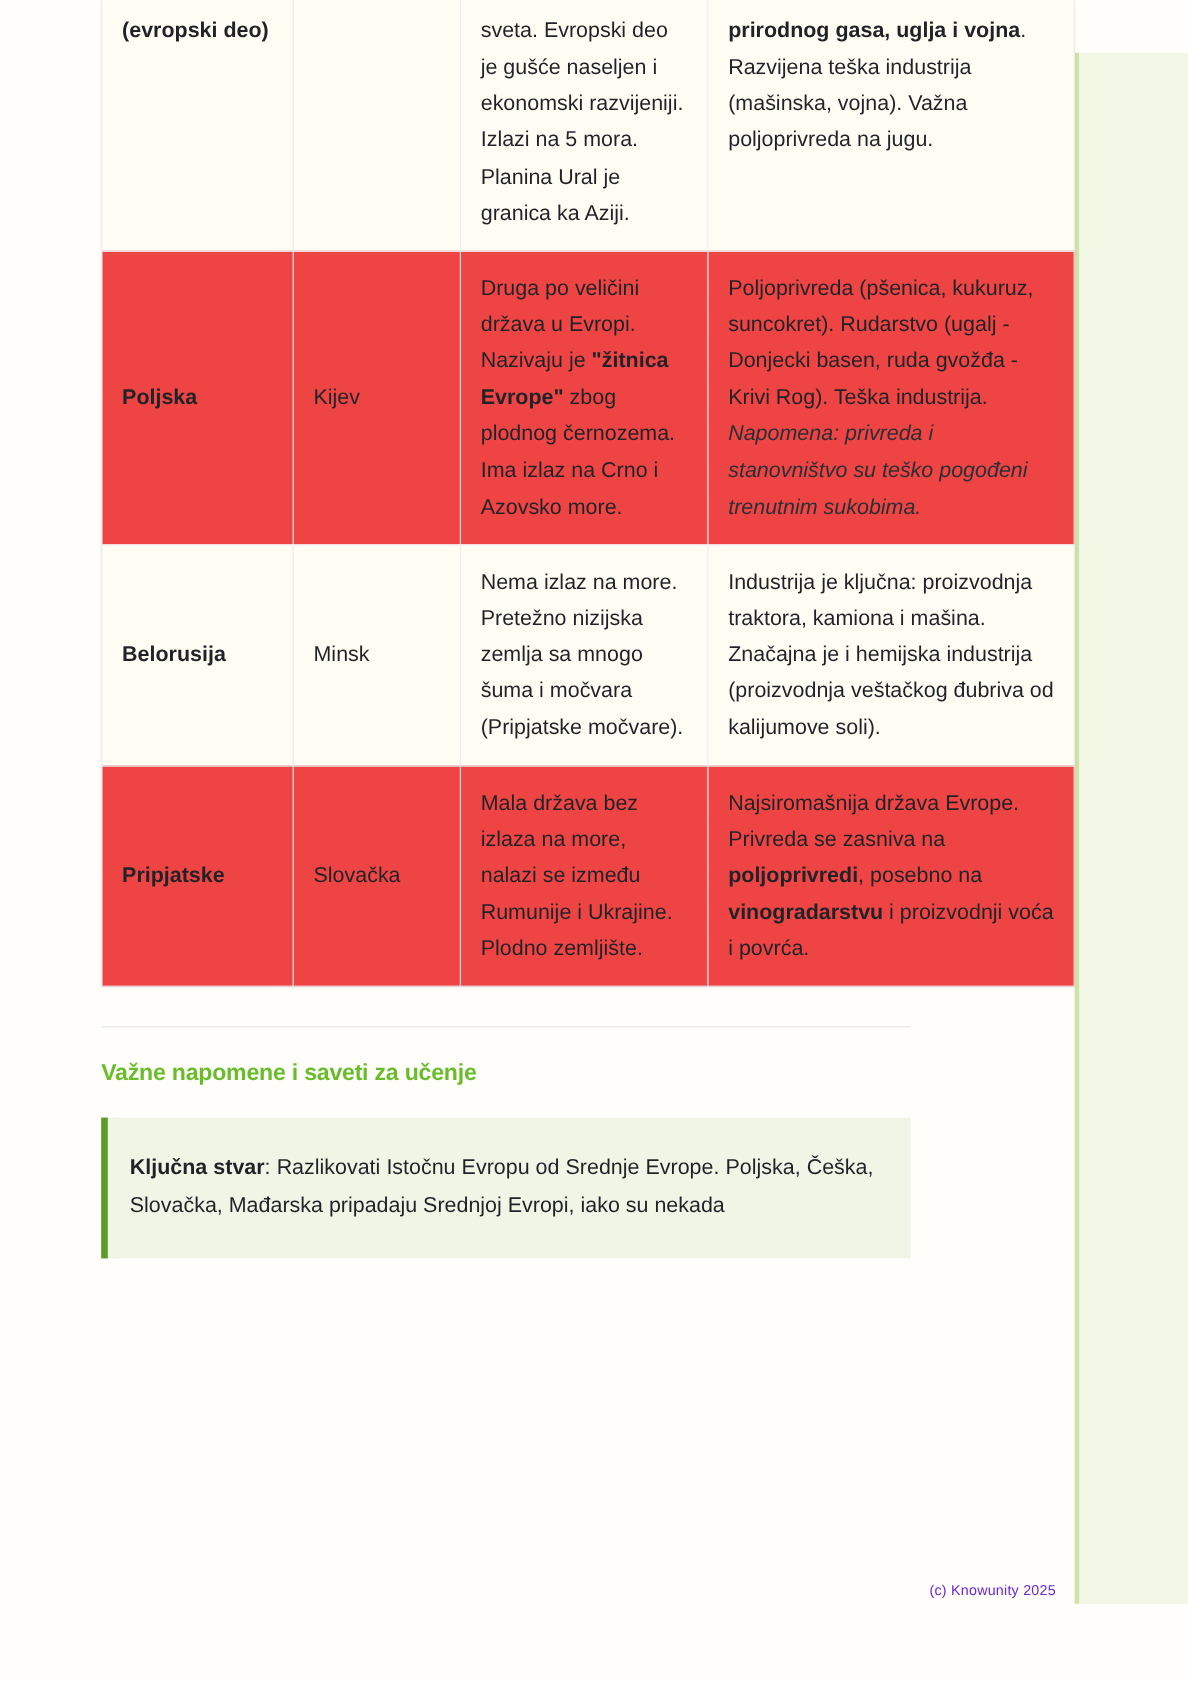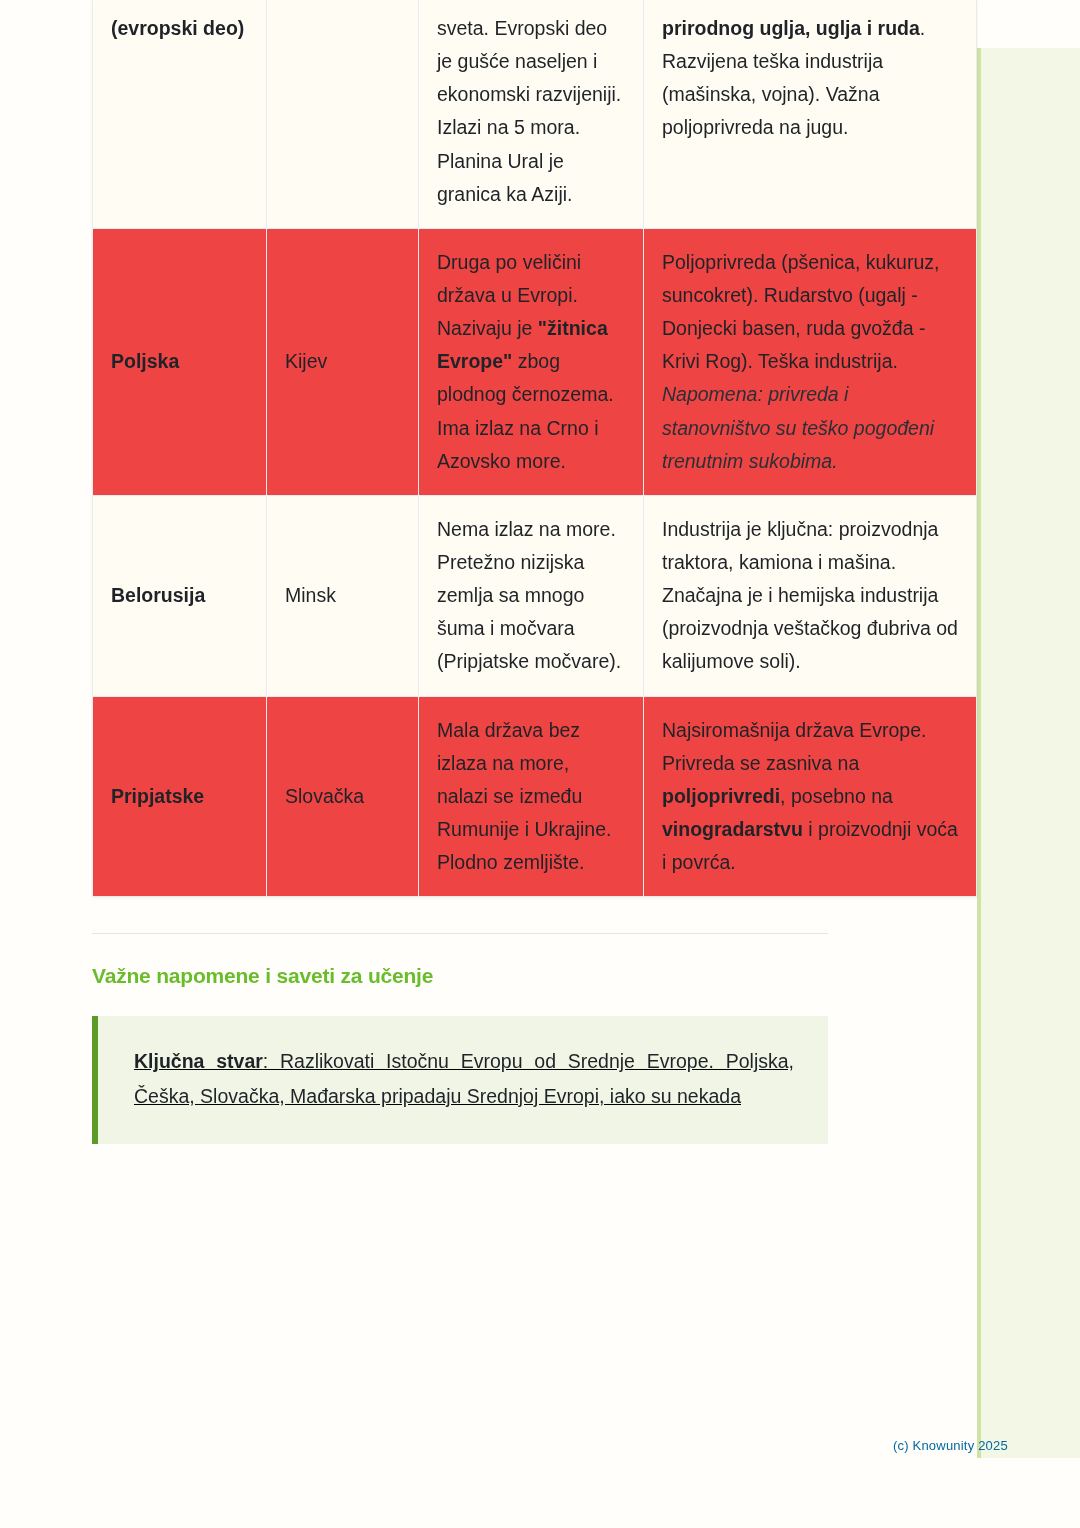--- a/index.html
+++ b/index.html
@@ -87,56 +87,55 @@
     letter-spacing: -0.2px;
   }
 
   
   #callout {
     margin-top: 28px;
     width: 736px;
     background: #f1f5e6;
     border-left: 6px solid #5d9b28;
     box-sizing: border-box;
-    padding: 28px 34px 30px 36px;
-    text-decoration: underline;
+    padding: 28px 34px 30px 20px;
   }
   #callout-text {
     font-size: 19.5px;
     line-height: 1.78;
     color: #1f2328;
     text-align: justify;
     margin: 0;
   }
 
   
   #watermark {
     position: absolute;
-    left: 893px;
+    left: 845px;
     top: 1438px;
     font-size: 13px;
-    color: #0369a1;
+    color: #6d28d9;
     white-space: nowrap;
     letter-spacing: 0.2px;
   }
 </style>
 </head>
 <body>
 
 <div id="right-panel"></div>
 
 <div id="content">
 
   <table class="data-table">
     <tbody>
         <tr class="row-odd row-clipped">
           <td class="col-country">(evropski deo)</td>
           <td class="col-capital"></td>
           <td class="col-geo"><span>sveta. Evropski deo je gušće naseljen i ekonomski razvijeniji. Izlazi na 5 mora. Planina Ural je granica ka Aziji.</span></td>
-          <td class="col-econ"><b>prirodnog uglja, uglja i ruda</b><span>. Razvijena teška industrija (mašinska, vojna). Važna poljoprivreda na jugu.</span></td>
+          <td class="col-econ"><b>prirodnog gasa, uglja i vojna</b><span>. Razvijena teška industrija (mašinska, vojna). Važna poljoprivreda na jugu.</span></td>
         </tr>
         <tr class="row-even">
           <td class="col-country">Poljska</td>
           <td class="col-capital">Kijev</td>
           <td class="col-geo"><span>Druga po veličini država u Evropi. Nazivaju je </span><b>"žitnica Evrope"</b><span> zbog plodnog černozema. Ima izlaz na Crno i Azovsko more.</span></td>
           <td class="col-econ"><span>Poljoprivreda (pšenica, kukuruz, suncokret). Rudarstvo (ugalj - Donjecki basen, ruda gvožđa - Krivi Rog). Teška industrija. </span><i>Napomena: privreda i stanovništvo su teško pogođeni trenutnim sukobima.</i></td>
         </tr>
         <tr class="row-odd">
           <td class="col-country">Belorusija</td>
           <td class="col-capital">Minsk</td>

